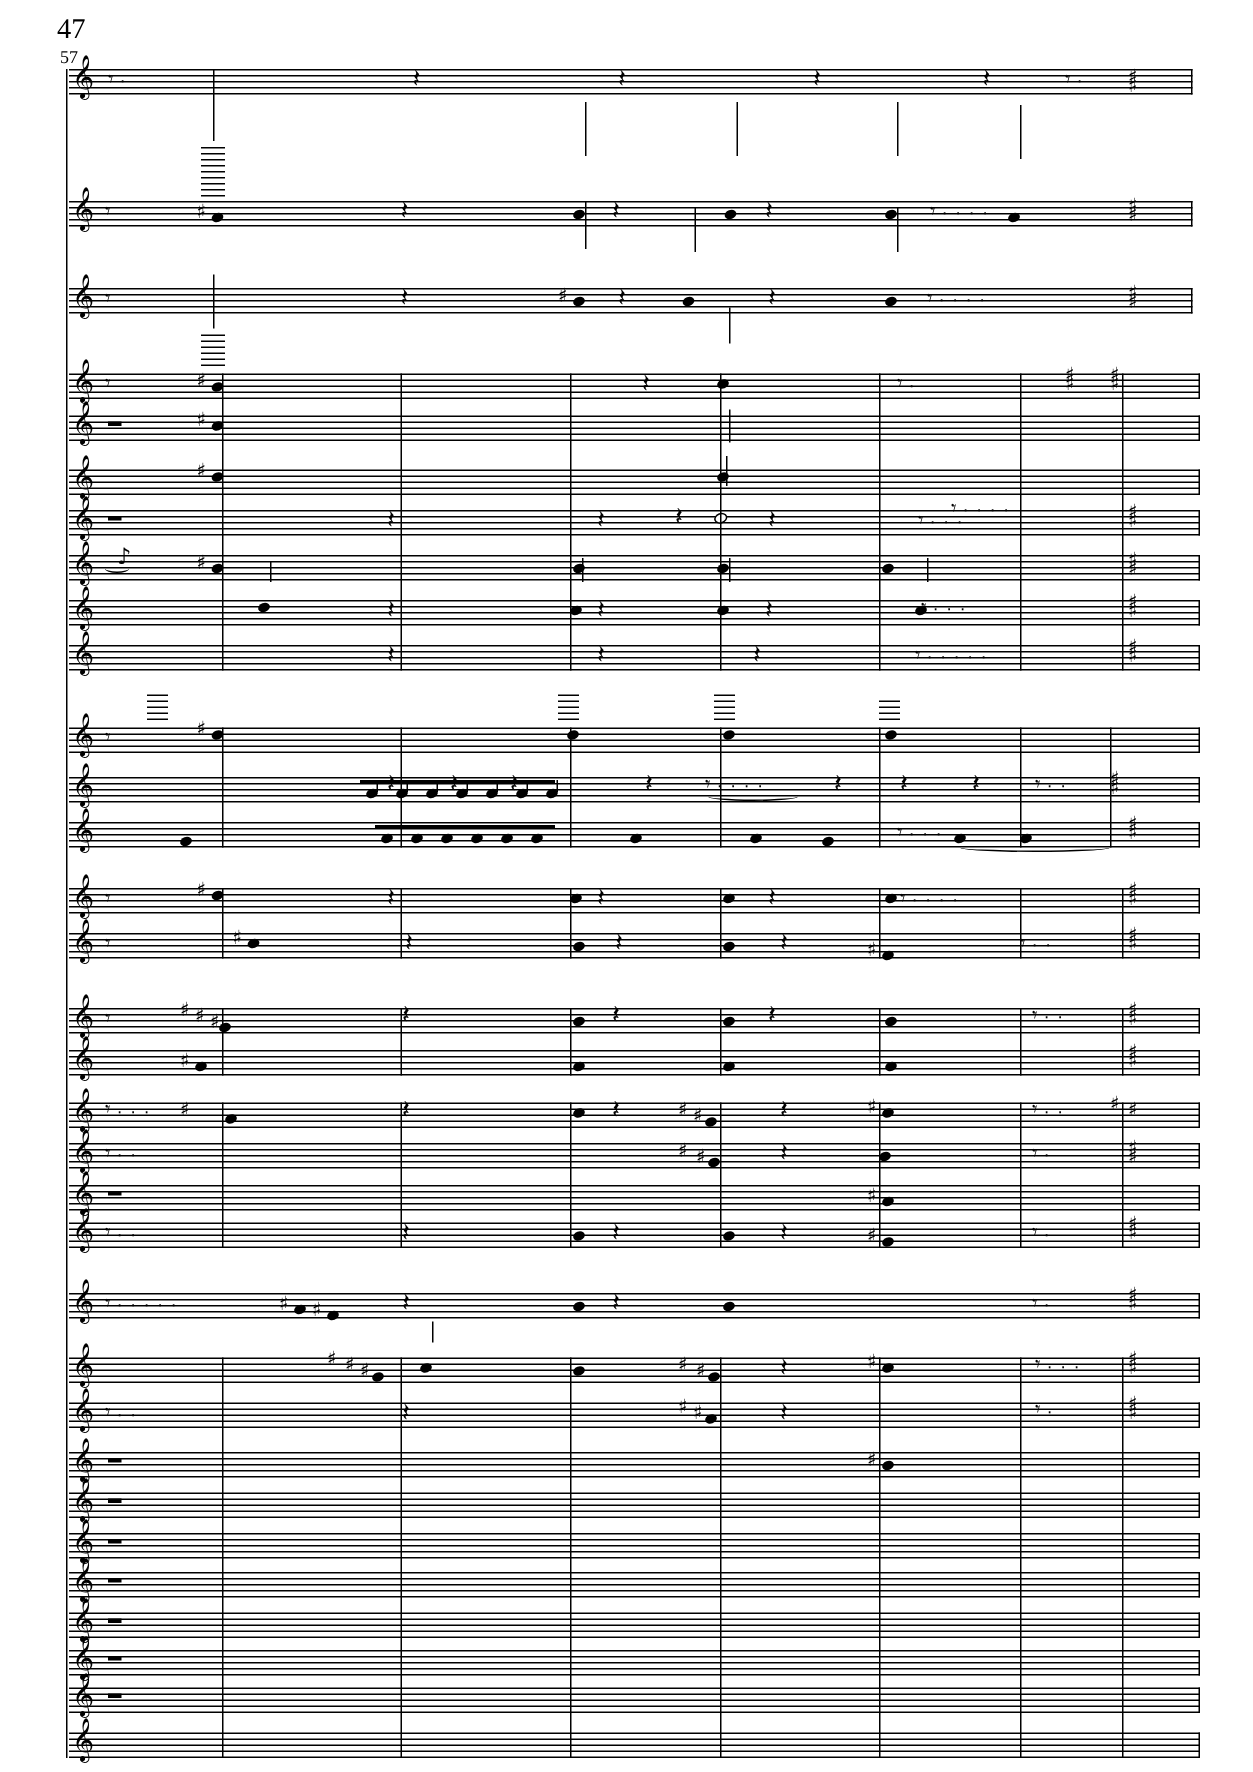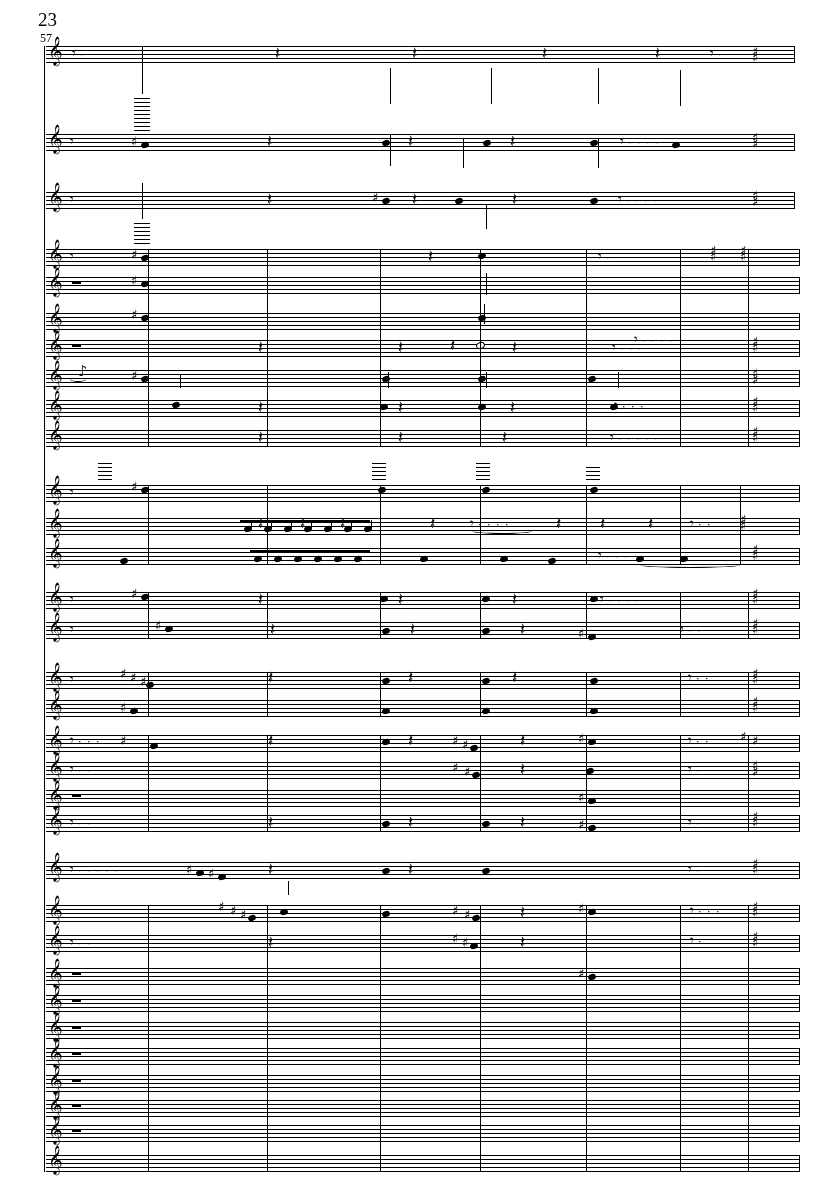--- a/index.html
+++ b/index.html
@@ -139,21 +139,21 @@
     position: absolute;
     width: 1.4px;
     background: #000;
   }
 </style>
 </head>
 <body>
 
 <div id="page">
 
-  <div class="page-number">23</div>
+  <div class="page-number">47</div>
   <div class="measure-number">57</div>
 
   <div id="staves">
       <div class="staff" style="left: 46px; top: 46px; width: 749px; height: 17px;">
         <div class="line l0"></div>
         <div class="line l1"></div>
         <div class="line l2"></div>
         <div class="line l3"></div>
         <div class="line l4"></div>
       </div>

